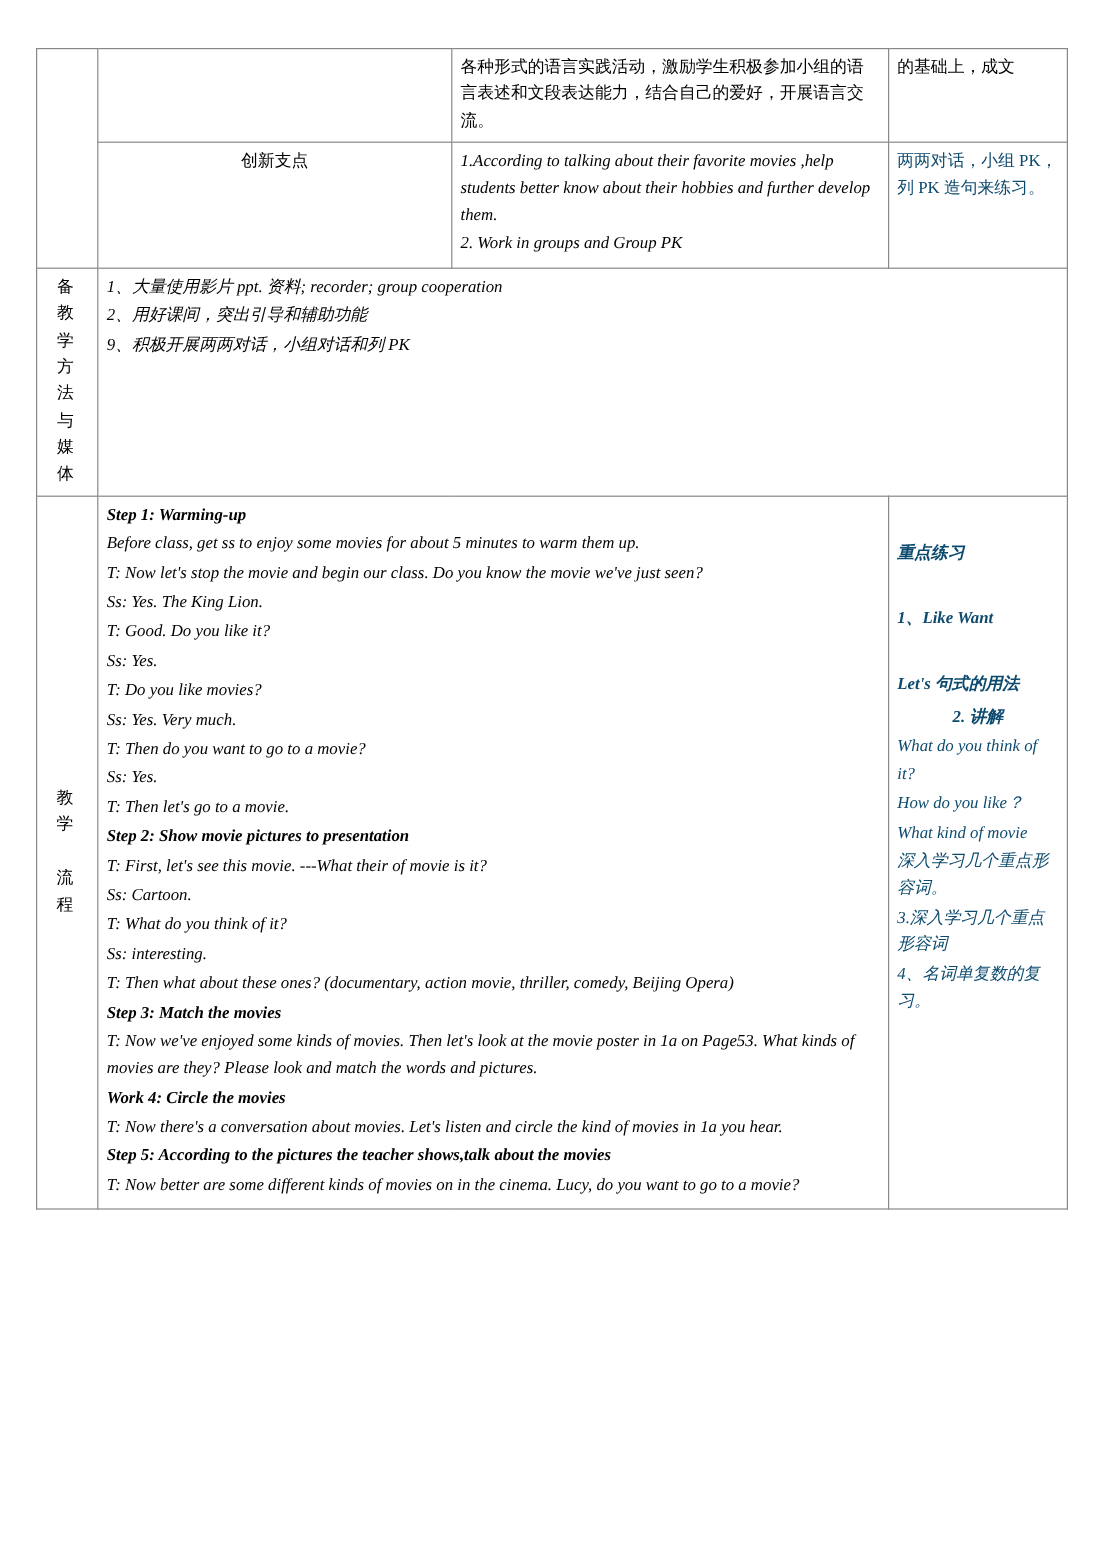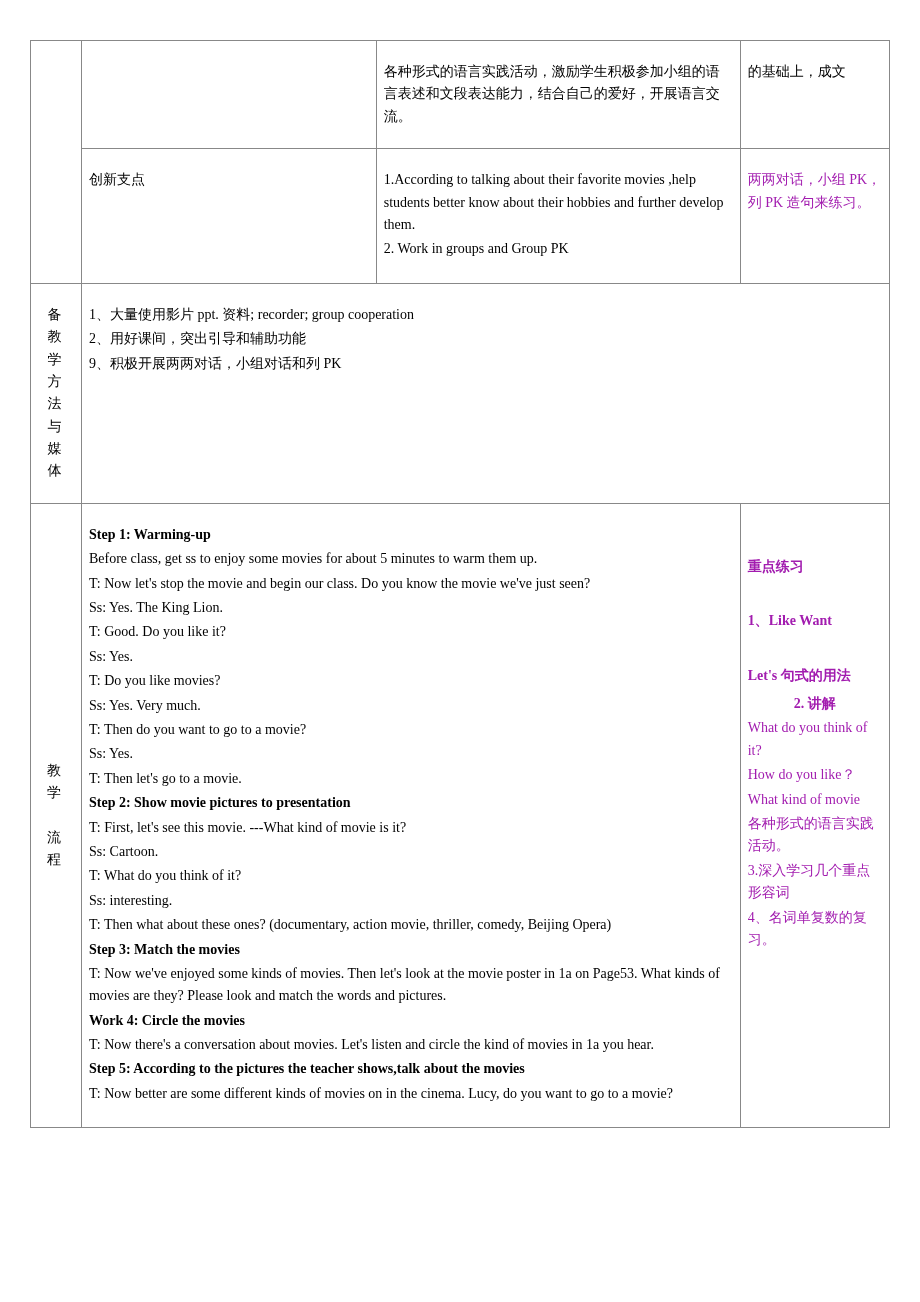--- a/index.html
+++ b/index.html
@@ -11,43 +11,44 @@
       padding: 40px 30px;
     }
     .outer-table {
       width: 100%;
       border-collapse: collapse;
       border: 1.5px solid #888;
     }
     .outer-table td, .outer-table th {
       border: 1px solid #888;
       vertical-align: top;
-      padding: 20px 7px;
+      padding: 5px 7px;
       line-height: 1.6;
     }
     .col-label {
       width: 52px;
       text-align: center;
       white-space: pre-wrap;
       font-size: 14px;
       writing-mode: horizontal-tb;
     }
     .col-mid {
       width: 310px;
+      text-align: center;
     }
     .col-main {
       width: 380px;
     }
     .col-right {
       width: 155px;
     }
-    .red { color: #a21caf; }
+    .red { color: #0c4a6e; }
     .bold { font-weight: bold; margin-top: 32px; }
     .step { font-weight: bold; }
-    p { margin-bottom: 2px; }
+    p { margin-bottom: 2px; font-style: italic; }
   </style>
 </head>
 <body>
 
 <table class="outer-table">
 
   <tbody>
       <tr>
     <td class="col-label" rowspan="2" style="vertical-align:middle;"></td>
     <td class="col-mid"></td>
@@ -102,21 +103,21 @@
       <p>Ss: Yes. The King Lion.</p>
       <p>T: Good. Do you like it?</p>
       <p>Ss: Yes.</p>
       <p>T: Do you like movies?</p>
       <p>Ss: Yes. Very much.</p>
       <p>T: Then do you want to go to a movie?</p>
       <p>Ss: Yes.</p>
       <p>T: Then let's go to a movie.</p>
 
       <p class="step">Step 2: Show movie pictures to presentation</p>
-      <p>T: First, let's see this movie. ---What kind of movie is it?</p>
+      <p>T: First, let's see this movie. ---What their of movie is it?</p>
       <p>Ss: Cartoon.</p>
       <p>T: What do you think of it?</p>
       <p>Ss: interesting.</p>
       <p>T: Then what about these ones? (documentary, action movie, thriller, comedy, Beijing Opera)</p>
 
       <p class="step">Step 3: Match the movies</p>
       <p>T: Now we've enjoyed some kinds of movies. Then let's look at the movie poster in 1a on Page53. What kinds of movies are they? Please look and match the words and pictures.</p>
 
       <p class="step">Work 4: Circle the movies</p>
       <p>T: Now there's a conversation about movies. Let's listen and circle the kind of movies in 1a you hear.</p>
@@ -126,19 +127,19 @@
 
     </td>
     <td class="col-right">
       <p class="red bold">重点练习</p>
       <p class="red bold">1、Like Want</p>
       <p class="red bold">Let's 句式的用法</p>
       <p class="red bold" style="margin-top:6px;text-align:center;">2. 讲解</p>
       <p class="red">What do you think of it?</p>
       <p class="red">How do you like？</p>
       <p class="red">What kind of movie</p>
-      <p class="red">各种形式的语言实践活动。</p>
+      <p class="red">深入学习几个重点形容词。</p>
       <p class="red" style="margin-top:1px;">3.深入学习几个重点形容词</p>
       <p class="red">4、名词单复数的复习。</p>
     </td>
   </tr>
 </tbody>
   </table>
 
 </body></html>

